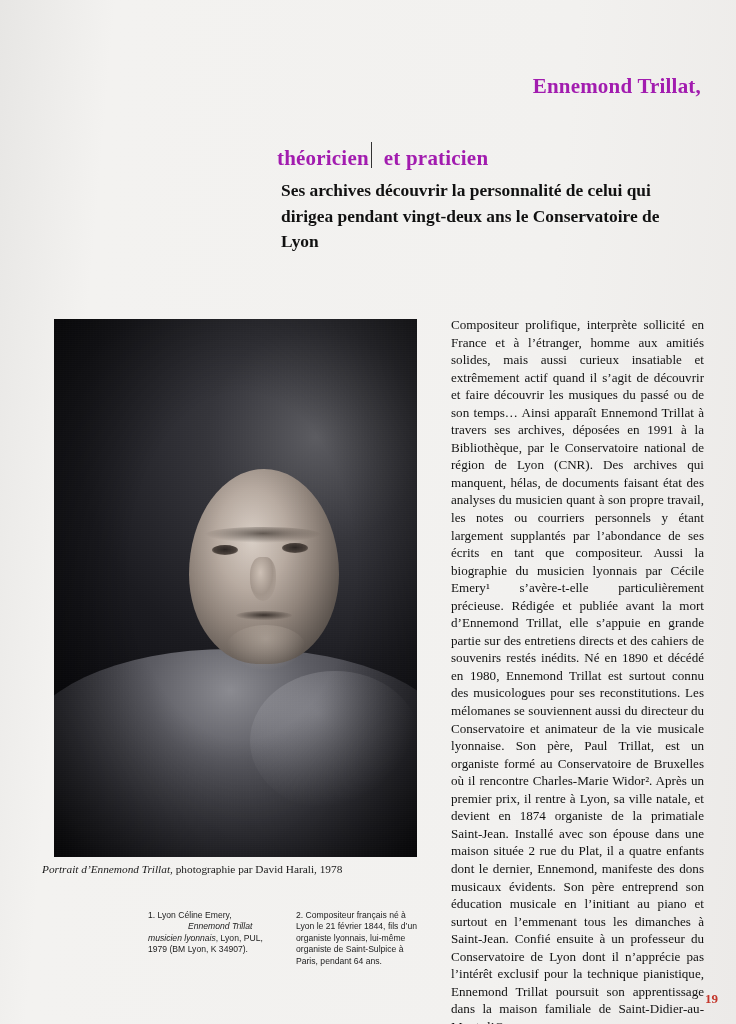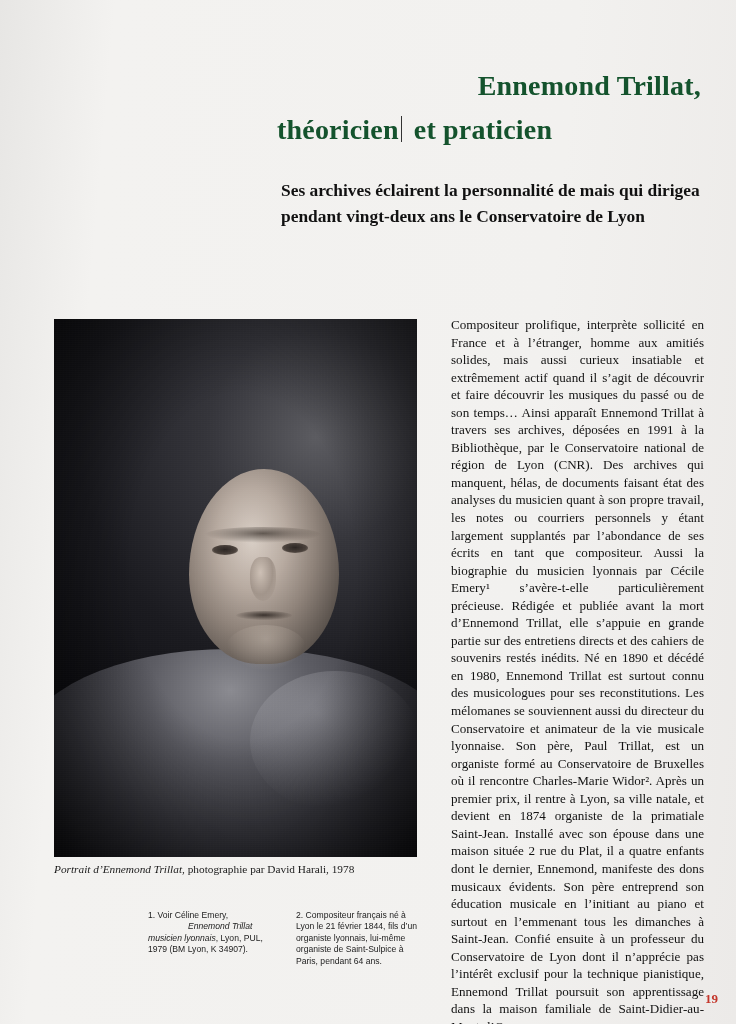--- a/index.html
+++ b/index.html
@@ -40,28 +40,28 @@
   
   .title-block {
     position: absolute;
     left: 277px;
     top: 64px;
     width: 430px;
   }
   .title-line {
     font-family: "Liberation Serif", serif;
     font-weight: bold;
-    font-size: 28px;
+    font-size: 21px;
     line-height: 44px;
     letter-spacing: 0.2px;
-    color: #14532d;
+    color: #a21caf;
     white-space: nowrap;
   }
   .title-line.l1 { text-align: right; padding-right: 6px; }
-  .title-line.l2 { text-align: left; }
+  .title-line.l2 { text-align: left; margin-top: 28px; }
   .caret {
     display: inline-block;
     width: 1px;
     height: 26px;
     background: #333;
     vertical-align: -3px;
     margin: 0 12px 0 2px;
   }
 
   .subtitle {
@@ -169,21 +169,21 @@
     inset: 0;
     opacity: .10;
     background-image:
       repeating-linear-gradient(0deg, rgba(255,255,255,.09) 0 1px, rgba(0,0,0,0) 1px 2px),
       repeating-linear-gradient(90deg, rgba(255,255,255,.06) 0 1px, rgba(0,0,0,0) 1px 3px);
   }
 
   
   .caption {
     position: absolute;
-    left: 54px;
+    left: 42px;
     top: 862px;
     width: 380px;
     font-family: "Liberation Serif", serif;
     font-size: 11.3px;
     line-height: 15px;
     color: #1a1a1a;
   }
   .caption em { font-style: italic; }
 
   
@@ -234,21 +234,21 @@
 <body>
 
 <div class="page">
   <div class="inner">
 
     <div class="title-block">
       <div class="title-line l1">Ennemond Trillat,</div>
       <div class="title-line l2"><span>théoricien</span><span class="caret"></span><span>et praticien</span></div>
     </div>
 
-    <div class="subtitle">Ses archives éclairent la personnalité de mais qui dirigea pendant vingt-deux ans le Conservatoire de Lyon</div>
+    <div class="subtitle">Ses archives découvrir la personnalité de celui qui dirigea pendant vingt-deux ans le Conservatoire de Lyon</div>
 
     <div class="photo">
       <div class="bg"></div>
       <div class="body"></div>
       <div class="shine"></div>
       <div class="head"></div>
       <div class="brow"></div>
       <div class="eyeL"></div>
       <div class="eyeR"></div>
       <div class="nose"></div>
@@ -256,21 +256,21 @@
       <div class="chin"></div>
       <div class="vignette"></div>
       <div class="grain"></div>
     </div>
 
     <div class="caption">
       <em>Portrait d’Ennemond Trillat</em><span>, photographie par David Harali, 1978</span><br>
     </div>
 
     <div class="footnotes">
-      <div class="footnote"><span>1.</span><span> Voir Céline Emery, </span><em>Ennemond Trillat musicien lyonnais</em><span>, Lyon, PUL, 1979 (BM Lyon, K 34907).</span></div>
+      <div class="footnote"><span>1.</span><span> Lyon Céline Emery, </span><em>Ennemond Trillat musicien lyonnais</em><span>, Lyon, PUL, 1979 (BM Lyon, K 34907).</span></div>
       <div class="footnote"><span>2.</span><span> Compositeur français né à Lyon le 21 février 1844, fils d’un organiste lyonnais, lui-même organiste de Saint-Sulpice à Paris, pendant 64 ans.</span></div>
     </div>
 
     <div class="body-col">
       <p>Compositeur prolifique, interprète sollicité en France et à l’étranger, homme aux amitiés solides, mais aussi curieux insatiable et extrêmement actif quand il s’agit de découvrir et faire découvrir les musiques du passé ou de son temps… Ainsi apparaît Ennemond Trillat à travers ses archives, déposées en 1991 à la Bibliothèque, par le Conservatoire national de région de Lyon (CNR). Des archives qui manquent, hélas, de documents faisant état des analyses du musicien quant à son propre travail, les notes ou courriers personnels y étant largement supplantés par l’abondance de ses écrits en tant que compositeur. Aussi la biographie du musicien lyonnais par Cécile Emery¹ s’avère-t-elle particulièrement précieuse. Rédigée et publiée avant la mort d’Ennemond Trillat, elle s’appuie en grande partie sur des entretiens directs et des cahiers de souvenirs restés inédits. Né en 1890 et décédé en 1980, Ennemond Trillat est surtout connu des musicologues pour ses reconstitutions. Les mélomanes se souviennent aussi du directeur du Conservatoire et animateur de la vie musicale lyonnaise. Son père, Paul Trillat, est un organiste formé au Conservatoire de Bruxelles où il rencontre Charles-Marie Widor². Après un premier prix, il rentre à Lyon, sa ville natale, et devient en 1874 organiste de la primatiale Saint-Jean. Installé avec son épouse dans une maison située 2 rue du Plat, il a quatre enfants dont le dernier, Ennemond, manifeste des dons musicaux évidents. Son père entreprend son éducation musicale en l’initiant au piano et surtout en l’emmenant tous les dimanches à Saint-Jean. Confié ensuite à un professeur du Conservatoire de Lyon dont il n’apprécie pas l’intérêt exclusif pour la technique pianistique, Ennemond Trillat poursuit son apprentissage dans la maison familiale de Saint-Didier-au-Mont-d’Or.</p>
     </div>
 
     <div class="page-number">19</div>
 
   </div>

